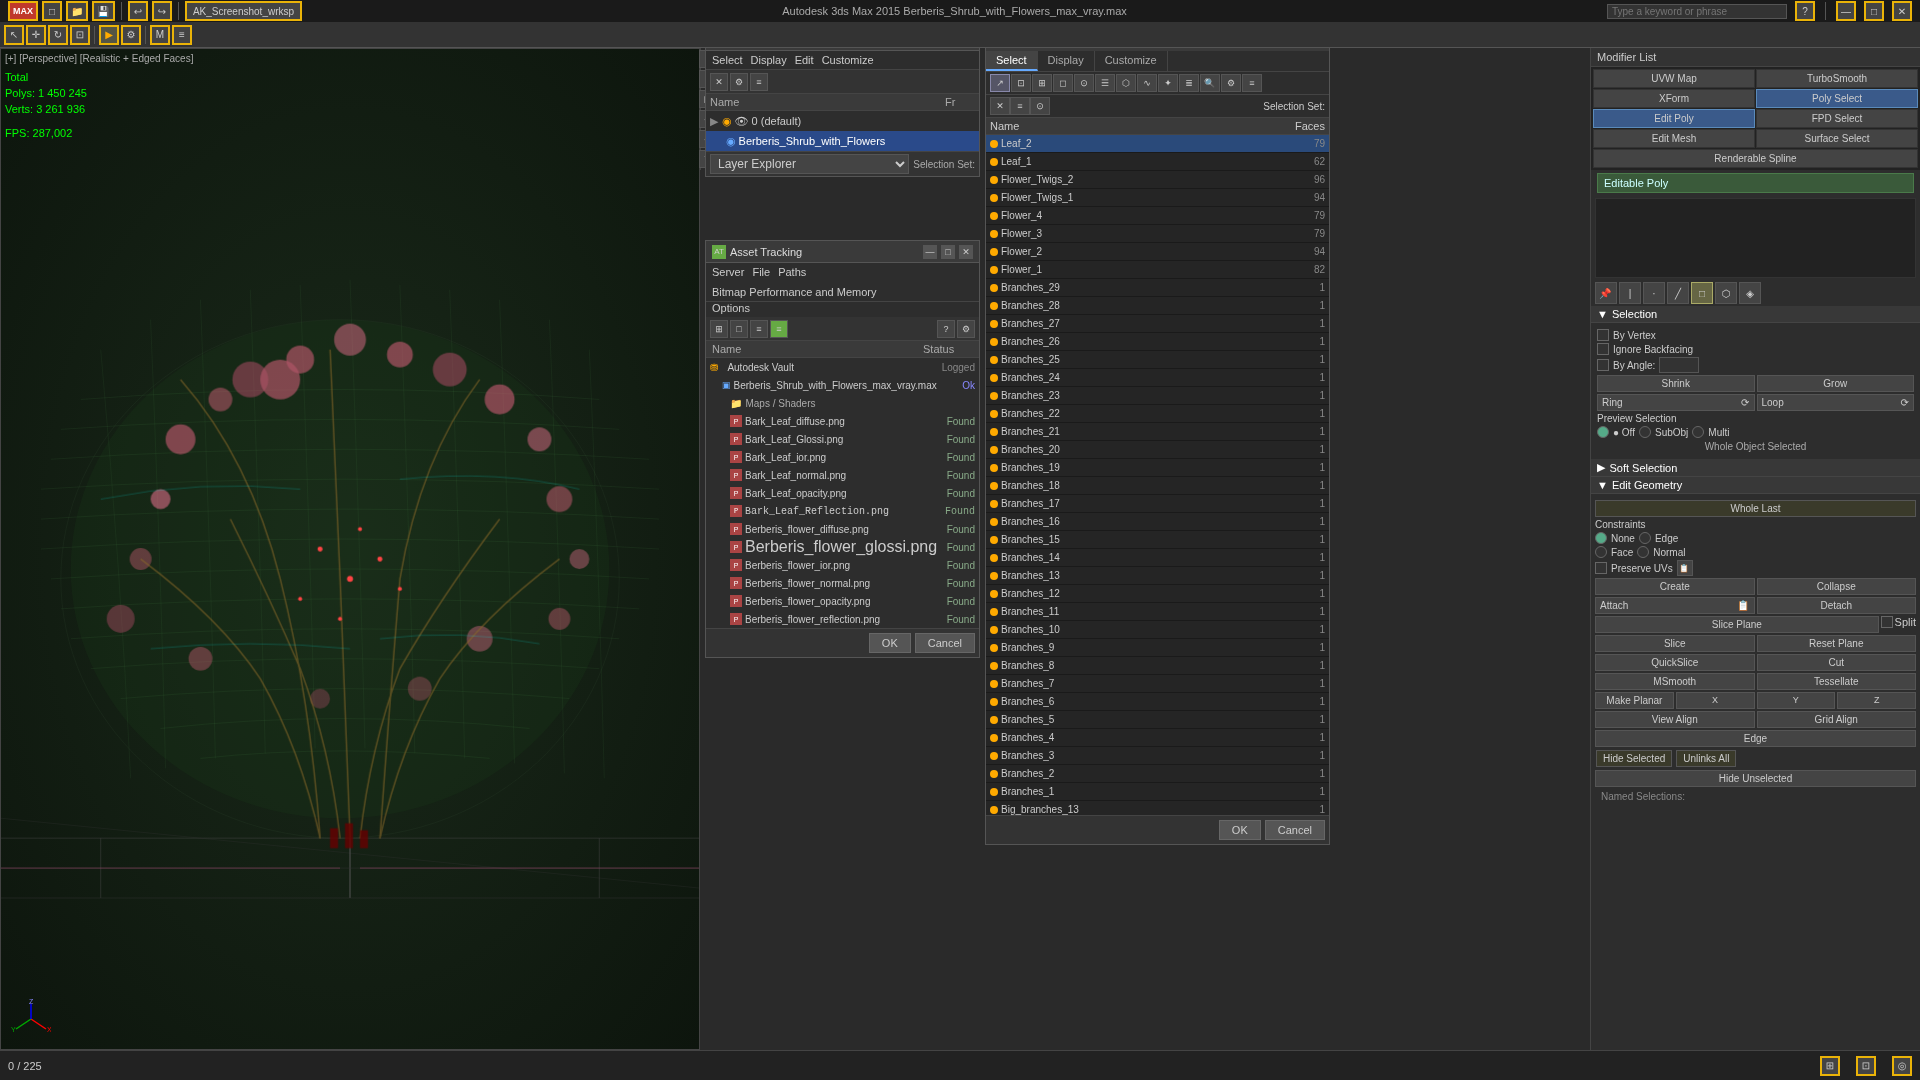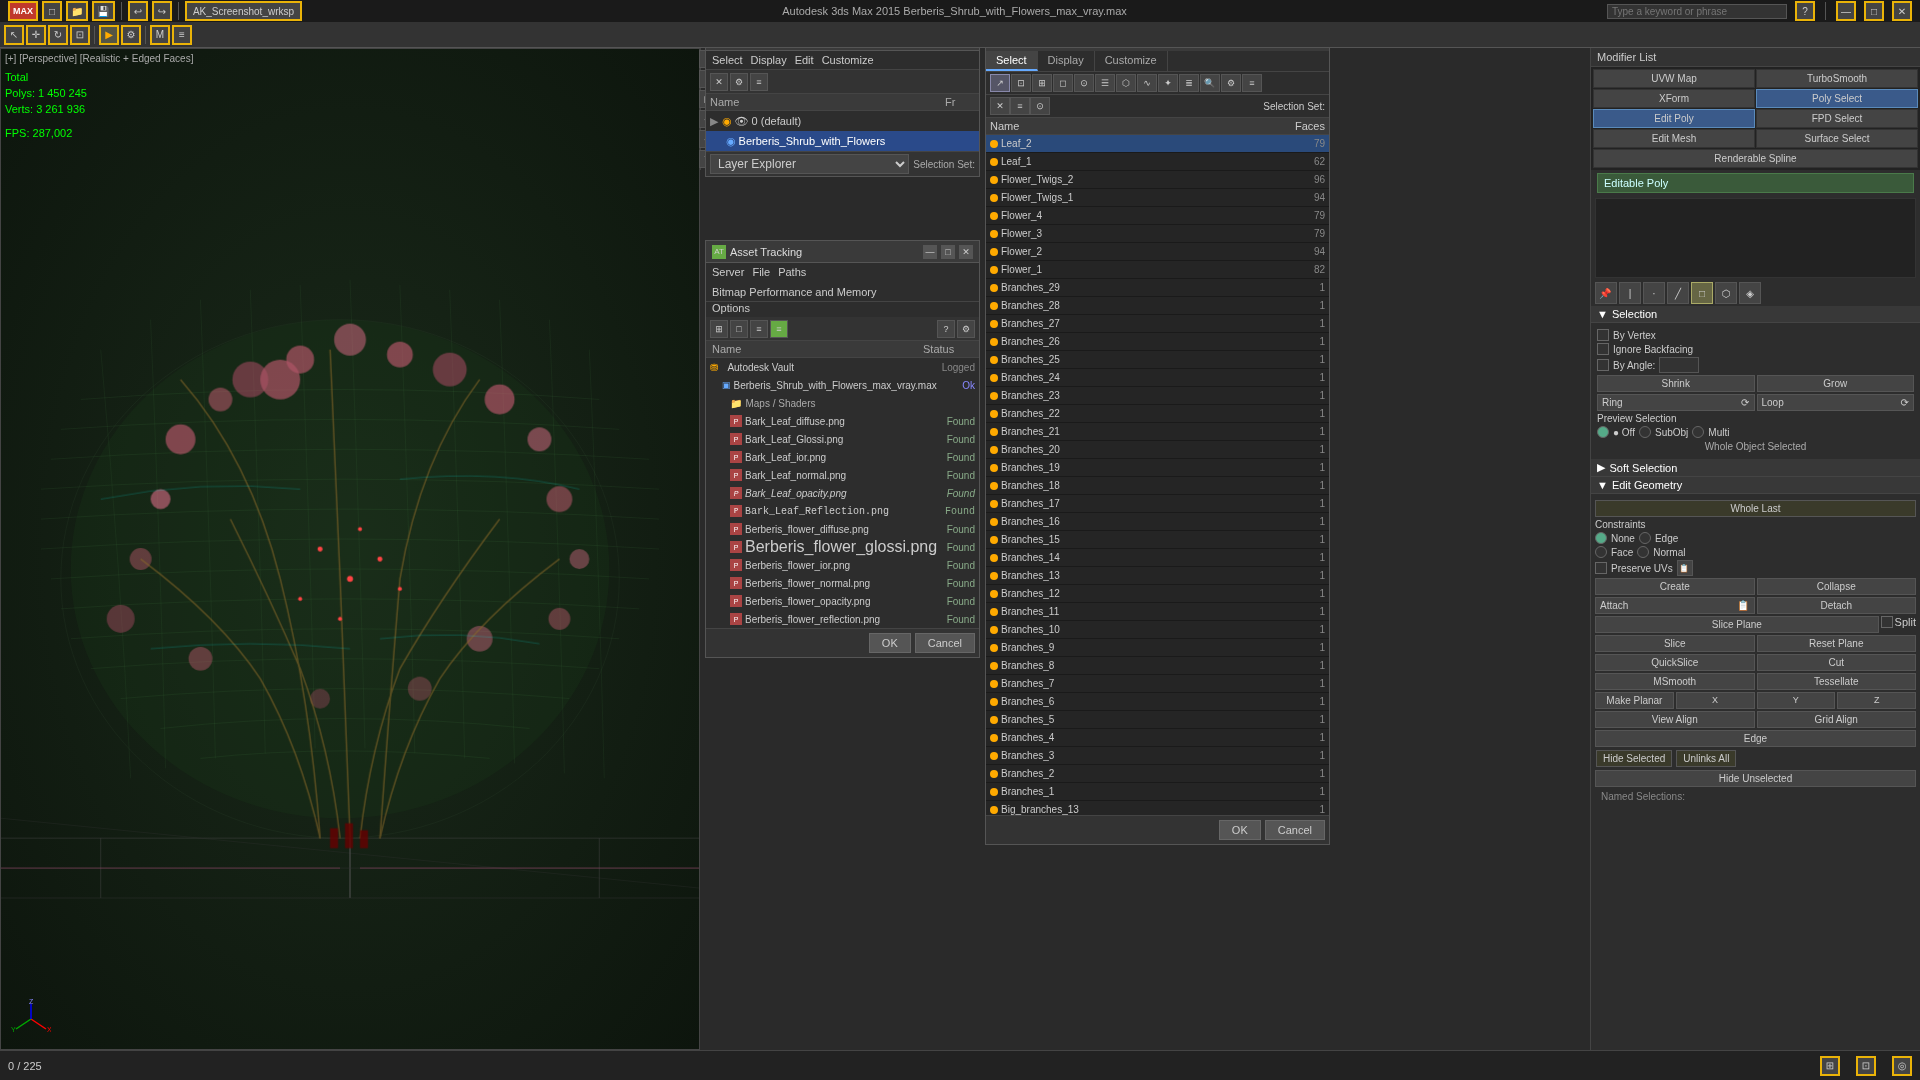--- a/index.html
+++ b/index.html
@@ -405,21 +405,21 @@
         <div class="asset-row" style="padding-left: 24px;">
           <span style="width:12px;height:12px;background:#a44;margin-right:3px;font-size:7px;color:#fff;display:inline-flex;align-items:center;justify-content:center;flex-shrink:0;">P</span>
           <span style="flex:1;font-size:10px;">Bark_Leaf_ior.png</span>
           <span class="status-found">Found</span>
         </div>
         <div class="asset-row" style="padding-left: 24px;">
           <span style="width:12px;height:12px;background:#a44;margin-right:3px;font-size:7px;color:#fff;display:inline-flex;align-items:center;justify-content:center;flex-shrink:0;">P</span>
           <span style="flex:1;font-size:10px;">Bark_Leaf_normal.png</span>
           <span class="status-found">Found</span>
         </div>
-        <div class="asset-row" style="padding-left: 24px; font-style: italic;">
+        <div class="asset-row" style="padding-left: 24px;">
           <span style="width:12px;height:12px;background:#a44;margin-right:3px;font-size:7px;color:#fff;display:inline-flex;align-items:center;justify-content:center;flex-shrink:0;">P</span>
           <span style="flex:1;font-size:10px;">Bark_Leaf_opacity.png</span>
           <span class="status-found">Found</span>
         </div>
         <div class="asset-row" style="padding-left: 24px; font-family: Liberation Mono, monospace;">
           <span style="width:12px;height:12px;background:#a44;margin-right:3px;font-size:7px;color:#fff;display:inline-flex;align-items:center;justify-content:center;flex-shrink:0;">P</span>
           <span style="flex:1;font-size:10px;">Bark_Leaf_Reflection.png</span>
           <span class="status-found">Found</span>
         </div>
         <div class="asset-row" style="padding-left: 24px;">

